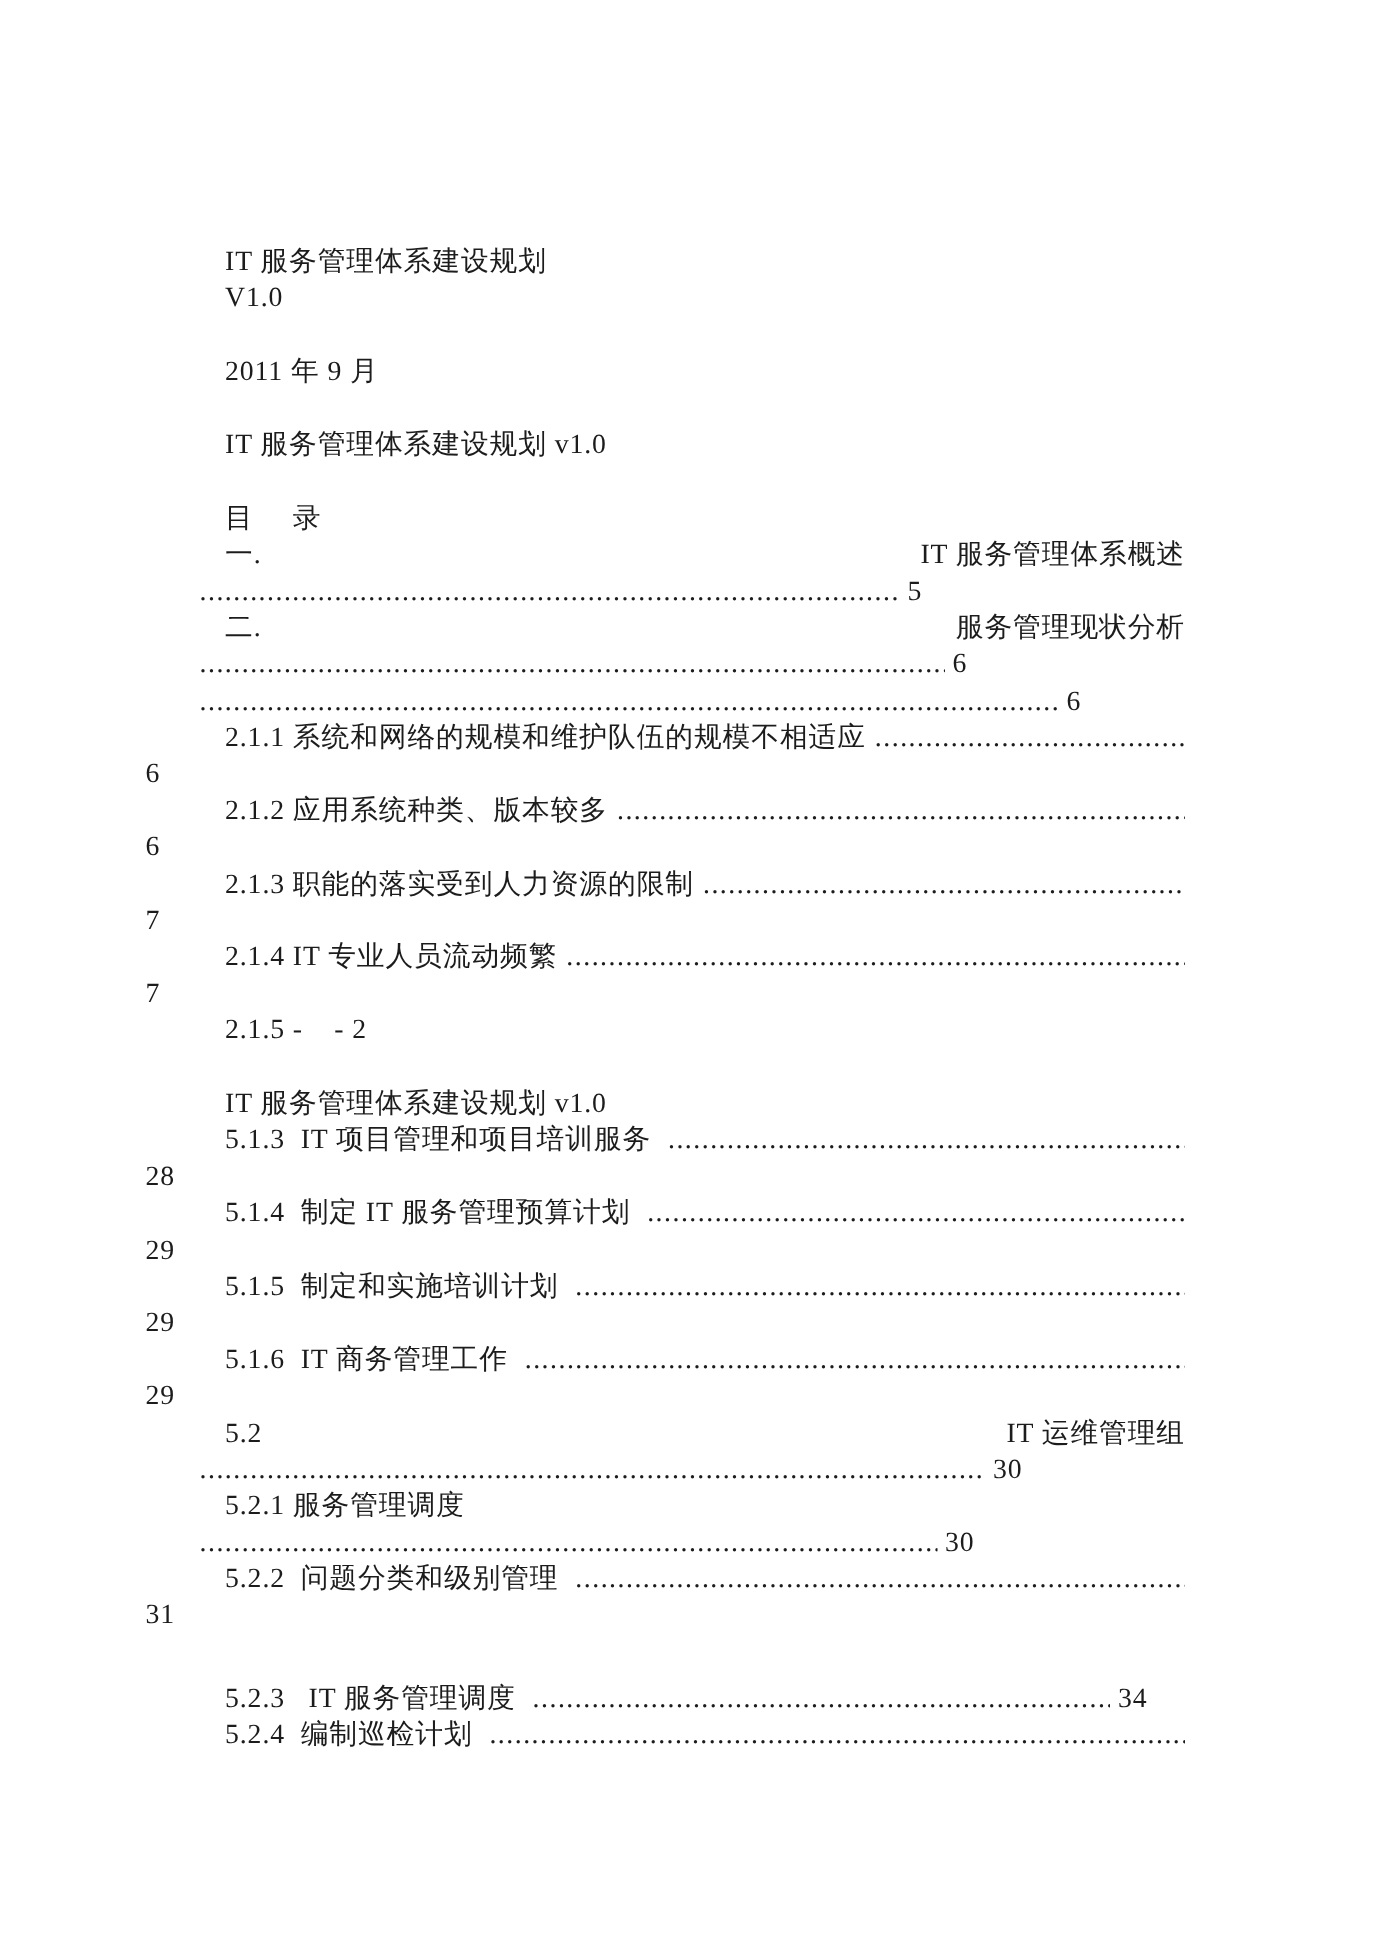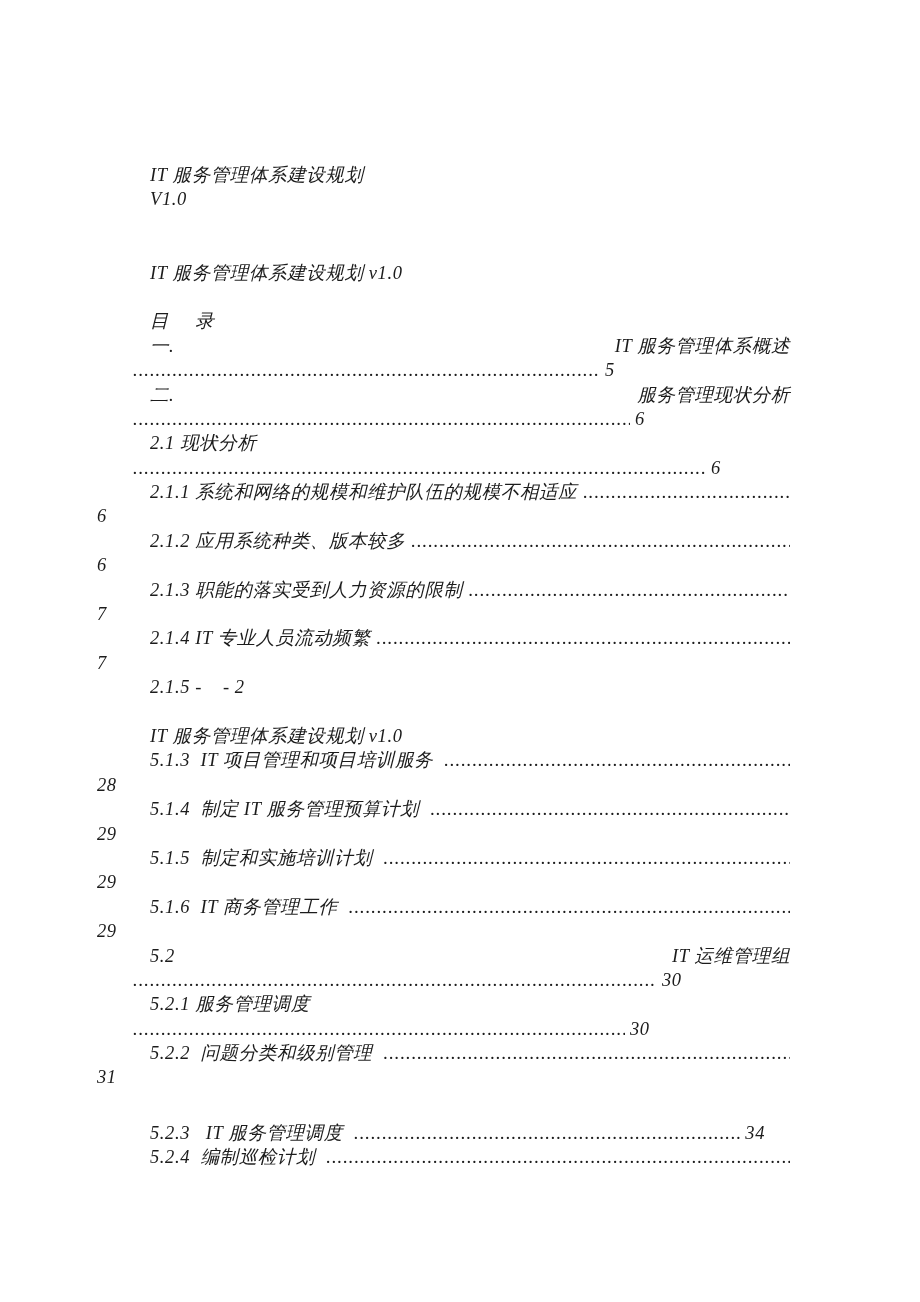--- a/index.html
+++ b/index.html
@@ -10,21 +10,20 @@
   .doc-page {
     position: relative;
     width: 920px;
     height: 1302px;
     background: #ffffff;
     overflow: hidden;
     font-family: "Liberation Serif", "DejaVu Serif", serif;
     font-size: 18.5px;
     color: #1c1c1c;
     letter-spacing: 0.6px;
-    font-style: italic;
   }
   .content {
     position: absolute;
     left: 95px;
     top: 163px;
     width: 695px;
   }
   .line {
     height: 24.4px;
     line-height: 24.4px;
@@ -63,29 +62,29 @@
   .entry-label { flex: none; }
 </style>
 </head>
 <body>
 
 <div class="doc-page">
   <div class="content">
       <div class="line indent"><span>IT 服务管理体系建设规划</span></div>
       <div class="line indent"><span>V1.0</span></div>
       <div class="line"></div>
+      <div class="line indent"><span>2011 年 9 月</span></div>
       <div class="line"></div>
       <div class="line indent"><span>IT 服务管理体系建设规划 v1.0</span></div>
       <div class="line"></div>
       <div class="line indent"><span>目     录</span></div>
       <div class="line spread-line"><span class="entry-label">一.</span><span>IT 服务管理体系概述</span></div>
       <div class="line leader-line"><span class="dots" style="width: 467px;">..........................................................................................................................................................................</span><span class="page-num">5</span></div>
       <div class="line spread-line"><span class="entry-label">二.</span><span>服务管理现状分析</span></div>
       <div class="line leader-line"><span class="dots" style="width: 497px;">..........................................................................................................................................................................</span><span class="page-num">6</span></div>
-      <div class="line indent"><span>2.1 现状分析</span></div>
       <div class="line leader-line"><span class="dots" style="width: 573px;">..........................................................................................................................................................................</span><span class="page-num">6</span></div>
       <div class="line entry-line"><span class="entry-label">2.1.1 系统和网络的规模和维护队伍的规模不相适应</span><span class="dots">..........................................................................................................................................................................</span></div>
       <div class="line page-line"><span>6</span></div>
       <div class="line entry-line"><span class="entry-label">2.1.2 应用系统种类、版本较多</span><span class="dots">..........................................................................................................................................................................</span></div>
       <div class="line page-line"><span>6</span></div>
       <div class="line entry-line"><span class="entry-label">2.1.3 职能的落实受到人力资源的限制</span><span class="dots">..........................................................................................................................................................................</span></div>
       <div class="line page-line"><span>7</span></div>
       <div class="line entry-line"><span class="entry-label">2.1.4 IT 专业人员流动频繁</span><span class="dots">..........................................................................................................................................................................</span></div>
       <div class="line page-line"><span>7</span></div>
       <div class="line indent"><span>2.1.5 -    - 2</span></div>

